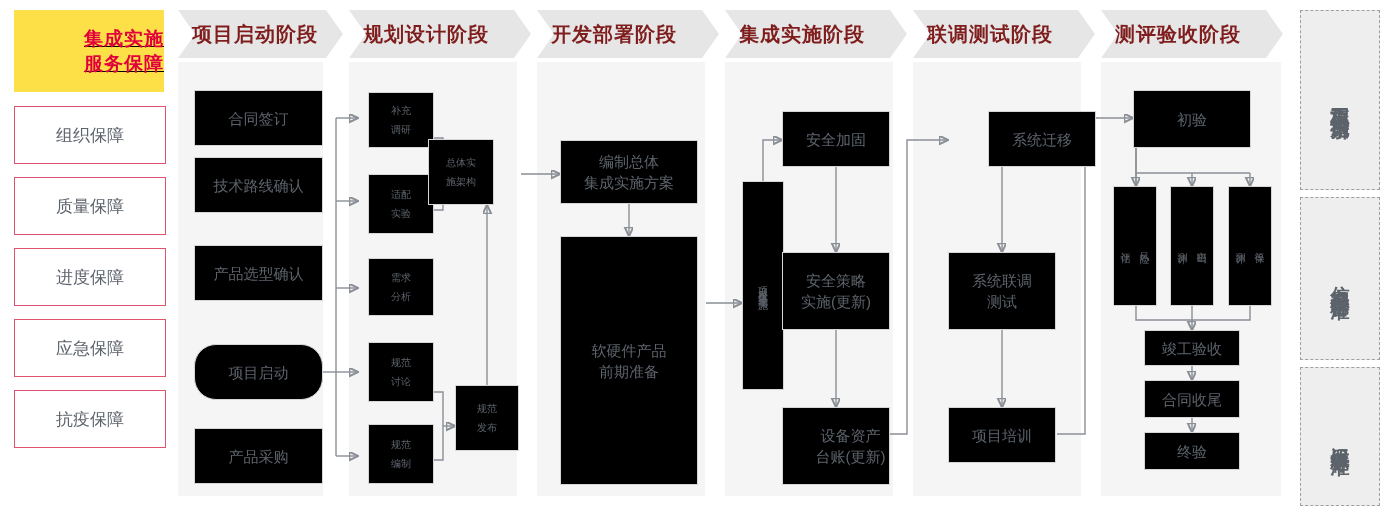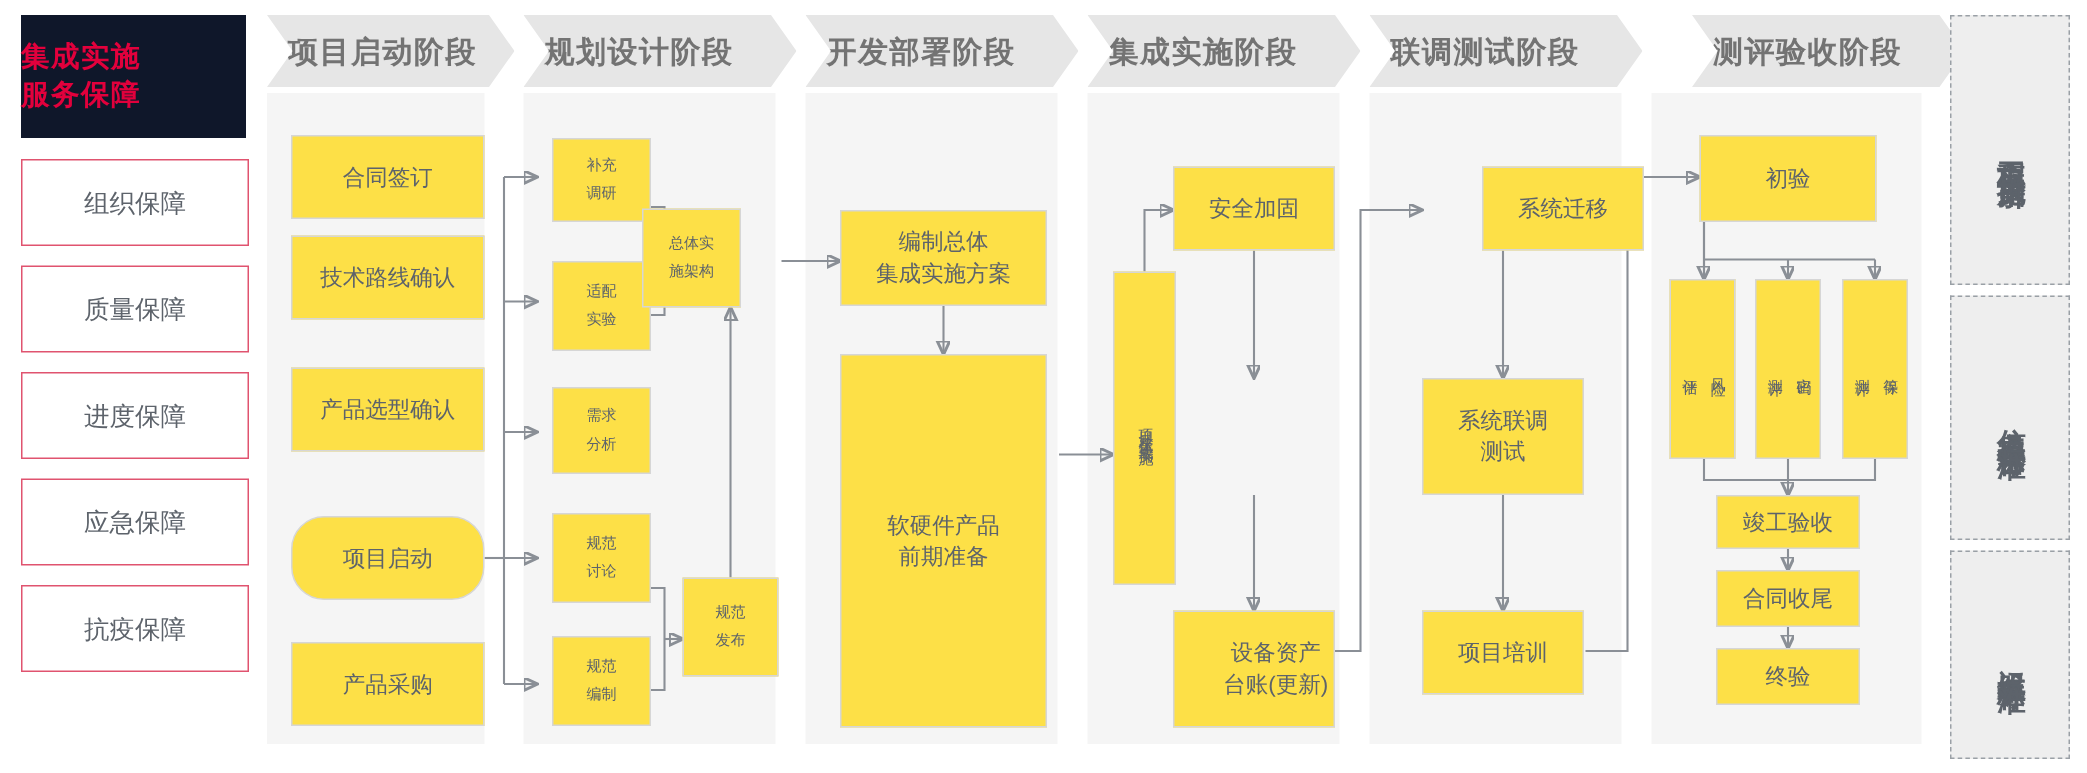--- a/index.html
+++ b/index.html
@@ -1,35 +1,35 @@
 <!DOCTYPE html>
 <html><head>
 <meta charset="utf-8">
 <style>
   html,body{margin:0;padding:0;background:#ffffff;}
   body{font-family:"Liberation Sans","DejaVu Sans",sans-serif;}
   #root{position:relative;width:1391px;height:515px;overflow:hidden;background:#fff;}
 
   
   .left-col{position:absolute;left:14px;top:10px;width:150px;height:496px;}
-  .brand-card{position:absolute;left:0;top:0;width:150px;height:82px;background:#0f172a;
-    display:flex;flex-direction:column;align-items:flex-start;justify-content:center;}
+  .brand-card{position:absolute;left:0;top:0;width:150px;height:82px;background:#fde047;
+    display:flex;flex-direction:column;align-items:flex-end;justify-content:center;text-decoration:underline;}
   .brand-line{color:#e2003c;font-weight:bold;font-size:19px;line-height:25px;letter-spacing:1px;}
   .assure-card{position:absolute;left:0;width:150px;height:56px;border:1px solid #e0536f;
     background:#fff;display:flex;align-items:center;justify-content:center;
     color:#5d636b;font-size:17px;}
 
   
   .phase-head{position:absolute;top:10px;height:48px;background:#e6e6e6;
     display:flex;align-items:center;}
-  .phase-head .ht{color:#737373;font-weight:bold;font-size:20px;letter-spacing:1px;padding-left:14px;}
+  .phase-head .ht{color:#7f1d1d;font-weight:bold;font-size:20px;letter-spacing:1px;padding-left:14px;}
   .phase-body{position:absolute;top:62px;background:#f5f5f5;}
 
   
-  .node{position:absolute;background:#fde047;border:1px solid #d6d6d6;
+  .node{position:absolute;background:#000000;border:1px solid #d6d6d6;
     display:flex;align-items:center;justify-content:center;text-align:center;
     color:#5d636b;font-size:15px;line-height:21px;box-sizing:border-box;}
   .node.sm{font-size:10px;line-height:19px;}
   .node.vert{writing-mode:vertical-rl;text-orientation:upright;letter-spacing:2px;}
 
   
   .std{position:absolute;left:1300px;width:80px;border:1px dashed #9aa0a6;background:#eeeeee;
     box-sizing:border-box;display:flex;align-items:center;justify-content:center;}
   .std .vtext{writing-mode:vertical-rl;text-orientation:upright;
     color:#5d636b;font-weight:bold;font-size:19px;line-height:26px;letter-spacing:2px;
@@ -63,21 +63,21 @@
     </div>
   <div class="phase-head" style="left:537px;width:182px;clip-path:polygon(0 0,165px 0,182px 24px,165px 48px,0 48px,17px 24px);">
     <span class="ht">开发部署阶段</span>
     </div>
   <div class="phase-head" style="left:725px;width:182px;clip-path:polygon(0 0,165px 0,182px 24px,165px 48px,0 48px,17px 24px);">
     <span class="ht">集成实施阶段</span>
     </div>
   <div class="phase-head" style="left:913px;width:182px;clip-path:polygon(0 0,165px 0,182px 24px,165px 48px,0 48px,17px 24px);">
     <span class="ht">联调测试阶段</span>
     </div>
-  <div class="phase-head" style="left:1128px;width:182px;clip-path:polygon(0 0,165px 0,182px 24px,165px 48px,0 48px,17px 24px);font-family:Liberation Mono, monospace;">
+  <div class="phase-head" style="left:1101px;width:182px;clip-path:polygon(0 0,165px 0,182px 24px,165px 48px,0 48px,17px 24px);font-family:Liberation Mono, monospace;">
     <span class="ht">测评验收阶段</span>
     </div>
 
   <div class="phase-body" style="left:178px;width:145px;height:434px;"></div>
   <div class="phase-body" style="left:349px;width:168px;height:434px;"></div>
   <div class="phase-body" style="left:537px;width:168px;height:434px;"></div>
   <div class="phase-body" style="left:725px;width:168px;height:434px;"></div>
   <div class="phase-body" style="left:913px;width:168px;height:434px;"></div>
   <div class="phase-body" style="left:1101px;width:180px;height:434px;"></div>
 
@@ -148,20 +148,21 @@
   <div class="node sm" style="left:368px;top:342px;width:66px;height:60px;">规范<br>讨论</div>
   <div class="node sm" style="left:368px;top:424px;width:66px;height:60px;">规范<br>编制</div>
   <div class="node sm" style="left:428px;top:139px;width:66px;height:66px;">总体实<br>施架构</div>
   <div class="node sm" style="left:455px;top:385px;width:64px;height:66px;">规范<br>发布</div>
 
   <div class="node" style="left:560px;top:140px;width:138px;height:64px;">编制总体<br>集成实施方案</div>
   <div class="node" style="left:560px;top:236px;width:138px;height:249px;">软硬件产品<br>前期准备</div>
 
   <div class="node vert sm" style="left:742px;top:181px;width:42px;height:209px;">项目整体集成实施</div>
   <div class="node" style="left:782px;top:111px;width:108px;height:56px;">安全加固</div>
+  <div class="node" style="left:782px;top:252px;width:108px;height:78px;">安全策略<br>实施(更新)</div>
   <div class="node" style="left:782px;top:407px;width:108px;height:78px;padding-left:29px;">设备资产<br>台账(更新)</div>
 
   <div class="node" style="left:948px;top:111px;width:108px;height:56px;margin-left:40px;">系统迁移</div>
   <div class="node" style="left:948px;top:252px;width:108px;height:78px;">系统联调<br>测试</div>
   <div class="node" style="left:948px;top:407px;width:108px;height:56px;">项目培训</div>
 
   <div class="node" style="left:1133px;top:90px;width:118px;height:58px;">初验</div>
   <div class="node vert sm" style="left:1113px;top:186px;width:44px;height:120px;">风险<br>评估</div>
   <div class="node vert sm" style="left:1170px;top:186px;width:44px;height:120px;">密码<br>测评</div>
   <div class="node vert sm" style="left:1228px;top:186px;width:44px;height:120px;">等保<br>测评</div>

